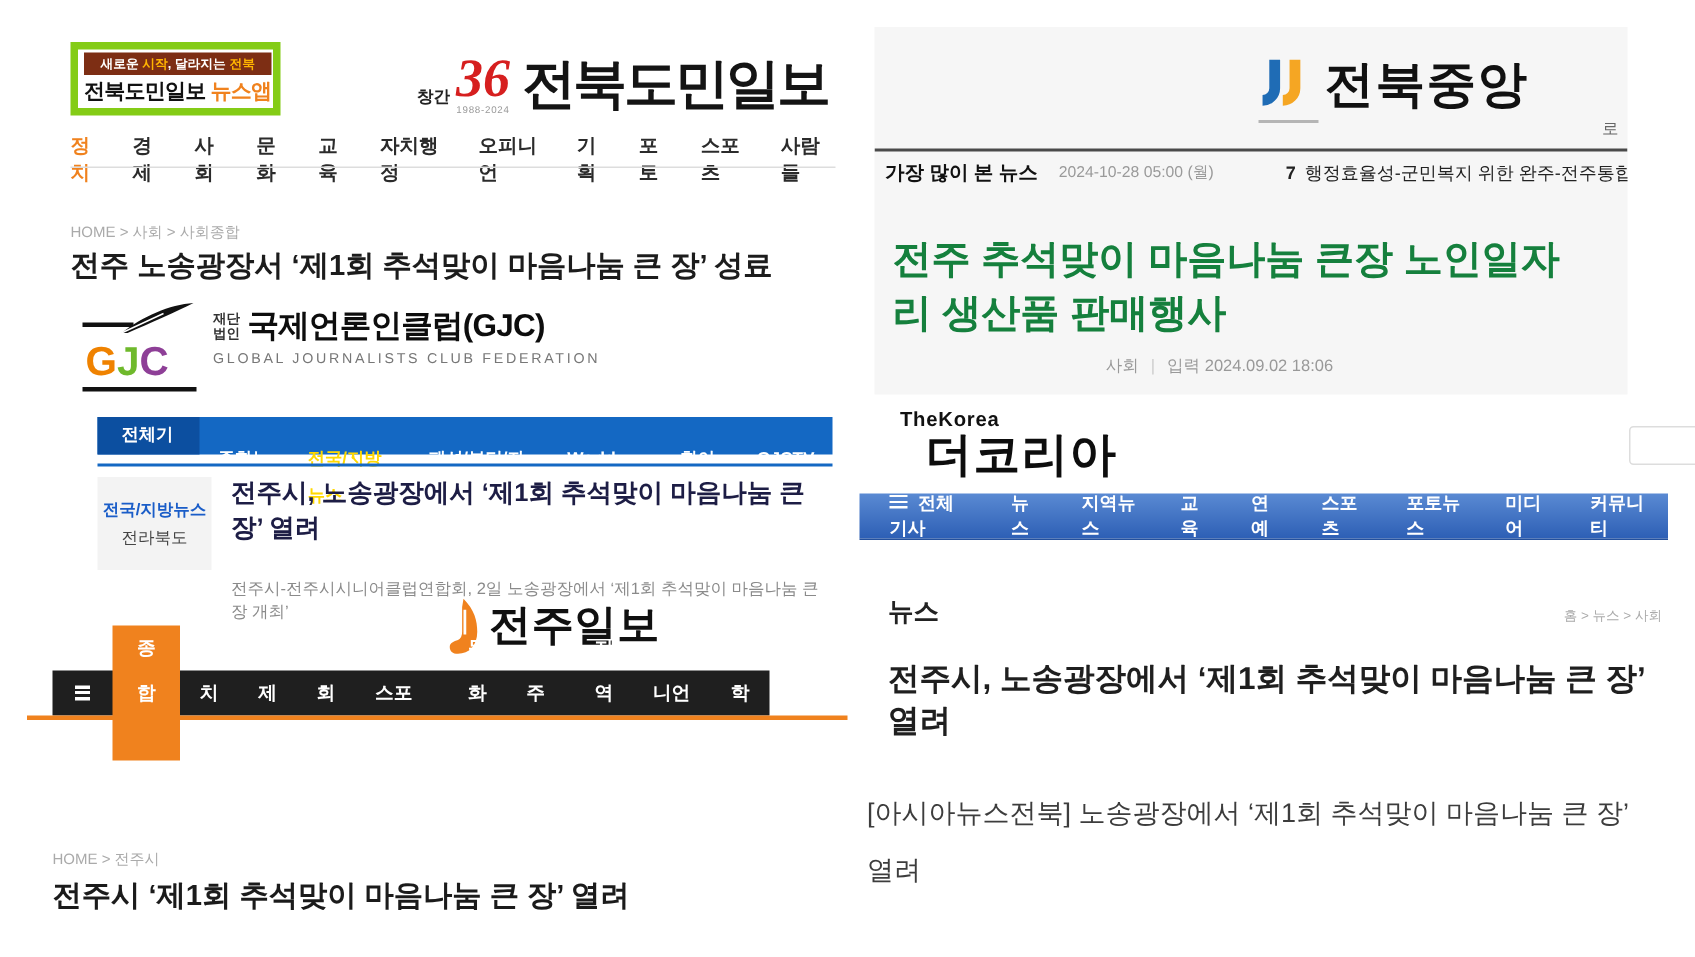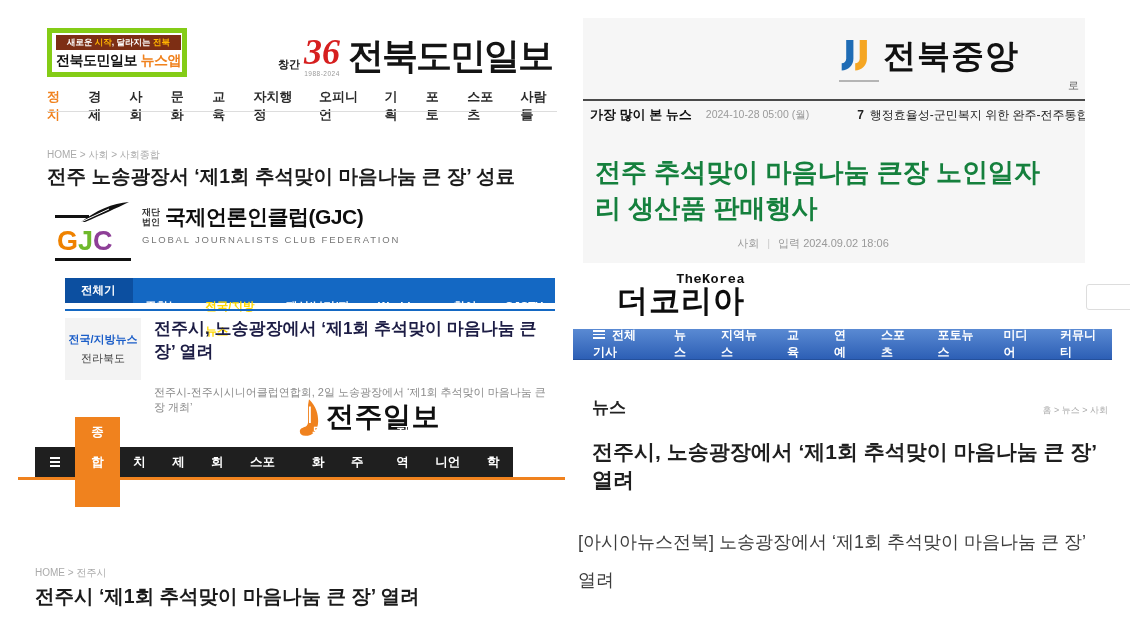--- a/index.html
+++ b/index.html
@@ -98,21 +98,21 @@
   .most-date { font-size:10.5px; color:#9a9a9a; margin-left:14px; }
   .most-item { font-size:12px; color:#222; margin-left:48px; }
   .most-item b { margin-right:6px; }
   .jungang-headline { position:absolute; left:12px; top:136px; width:468px; font-size:26px;
     font-weight:800; color:#15803d; line-height:1.4; word-break:break-all; }
   .jungang-byline { position:absolute; left:0; top:218px; width:460px; text-align:center;
     font-size:11px; color:#999; }
   .jungang-byline .sep { color:#ccc; margin:0 8px; }
 
   
-  #thekorea-logo { left:600px; top:272px; text-align:right;font-family:Liberation Mono, monospace; }
+  #thekorea-logo { left:600px; top:272px; text-align:left; }
   .tk-top { font-size:13.5px; font-weight:800; color:#111; letter-spacing:0.5px; }
   .tk-main { font-size:31px; font-weight:900; color:#0d0d0d; letter-spacing:1px; line-height:1.05;margin-left:17px; }
   #thekorea-search { left:1086px; top:284px; width:60px; height:26px; background:#fff;
     border:1px solid #ddd; border-radius:3px; }
   #thekorea-nav { left:573px; top:329px; width:539px; height:31px;
     background:linear-gradient(#5a8ad3, #2d5fb5); display:flex; align-items:center;
     color:#fff; font-size:12px; font-weight:bold; border-bottom:1px solid #24509c; }
   #thekorea-nav .nav-it { padding:0 14px; }
   #thekorea-nav .nav-it:first-child { padding-left:20px; }
   #thekorea-nav .nav-it:first-child::before { content:''; display:inline-block; width:12px; height:9px;

